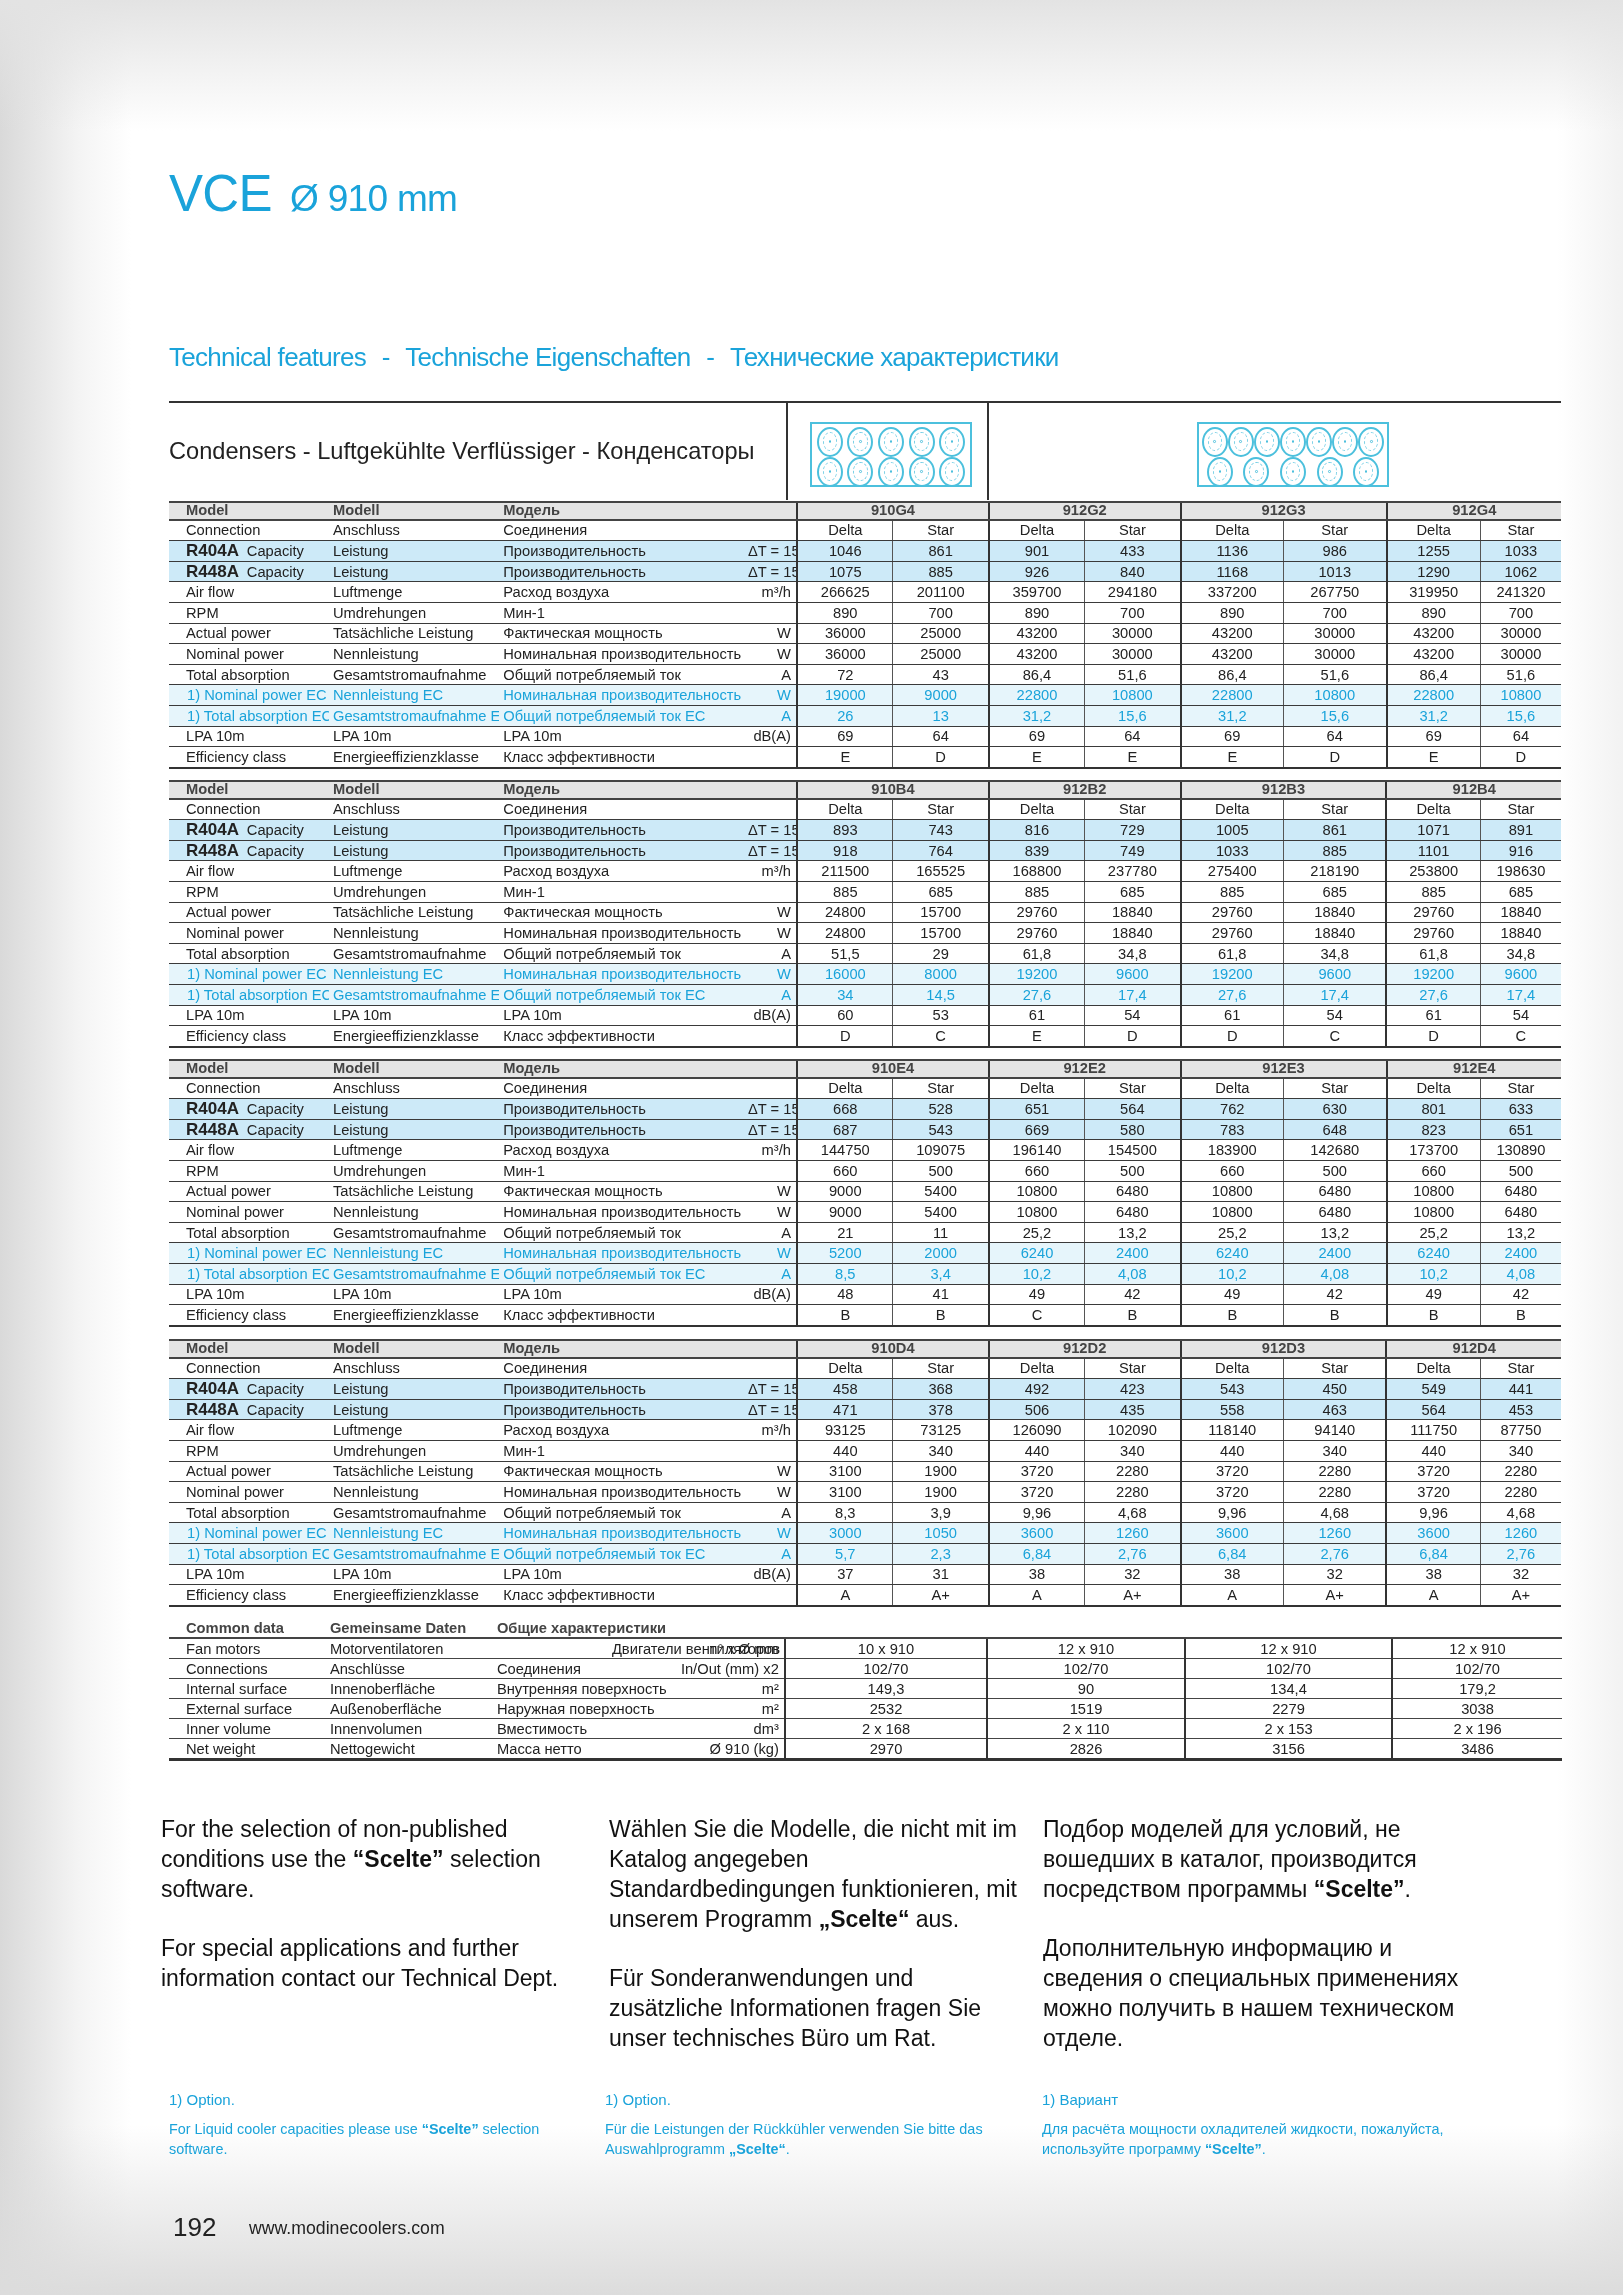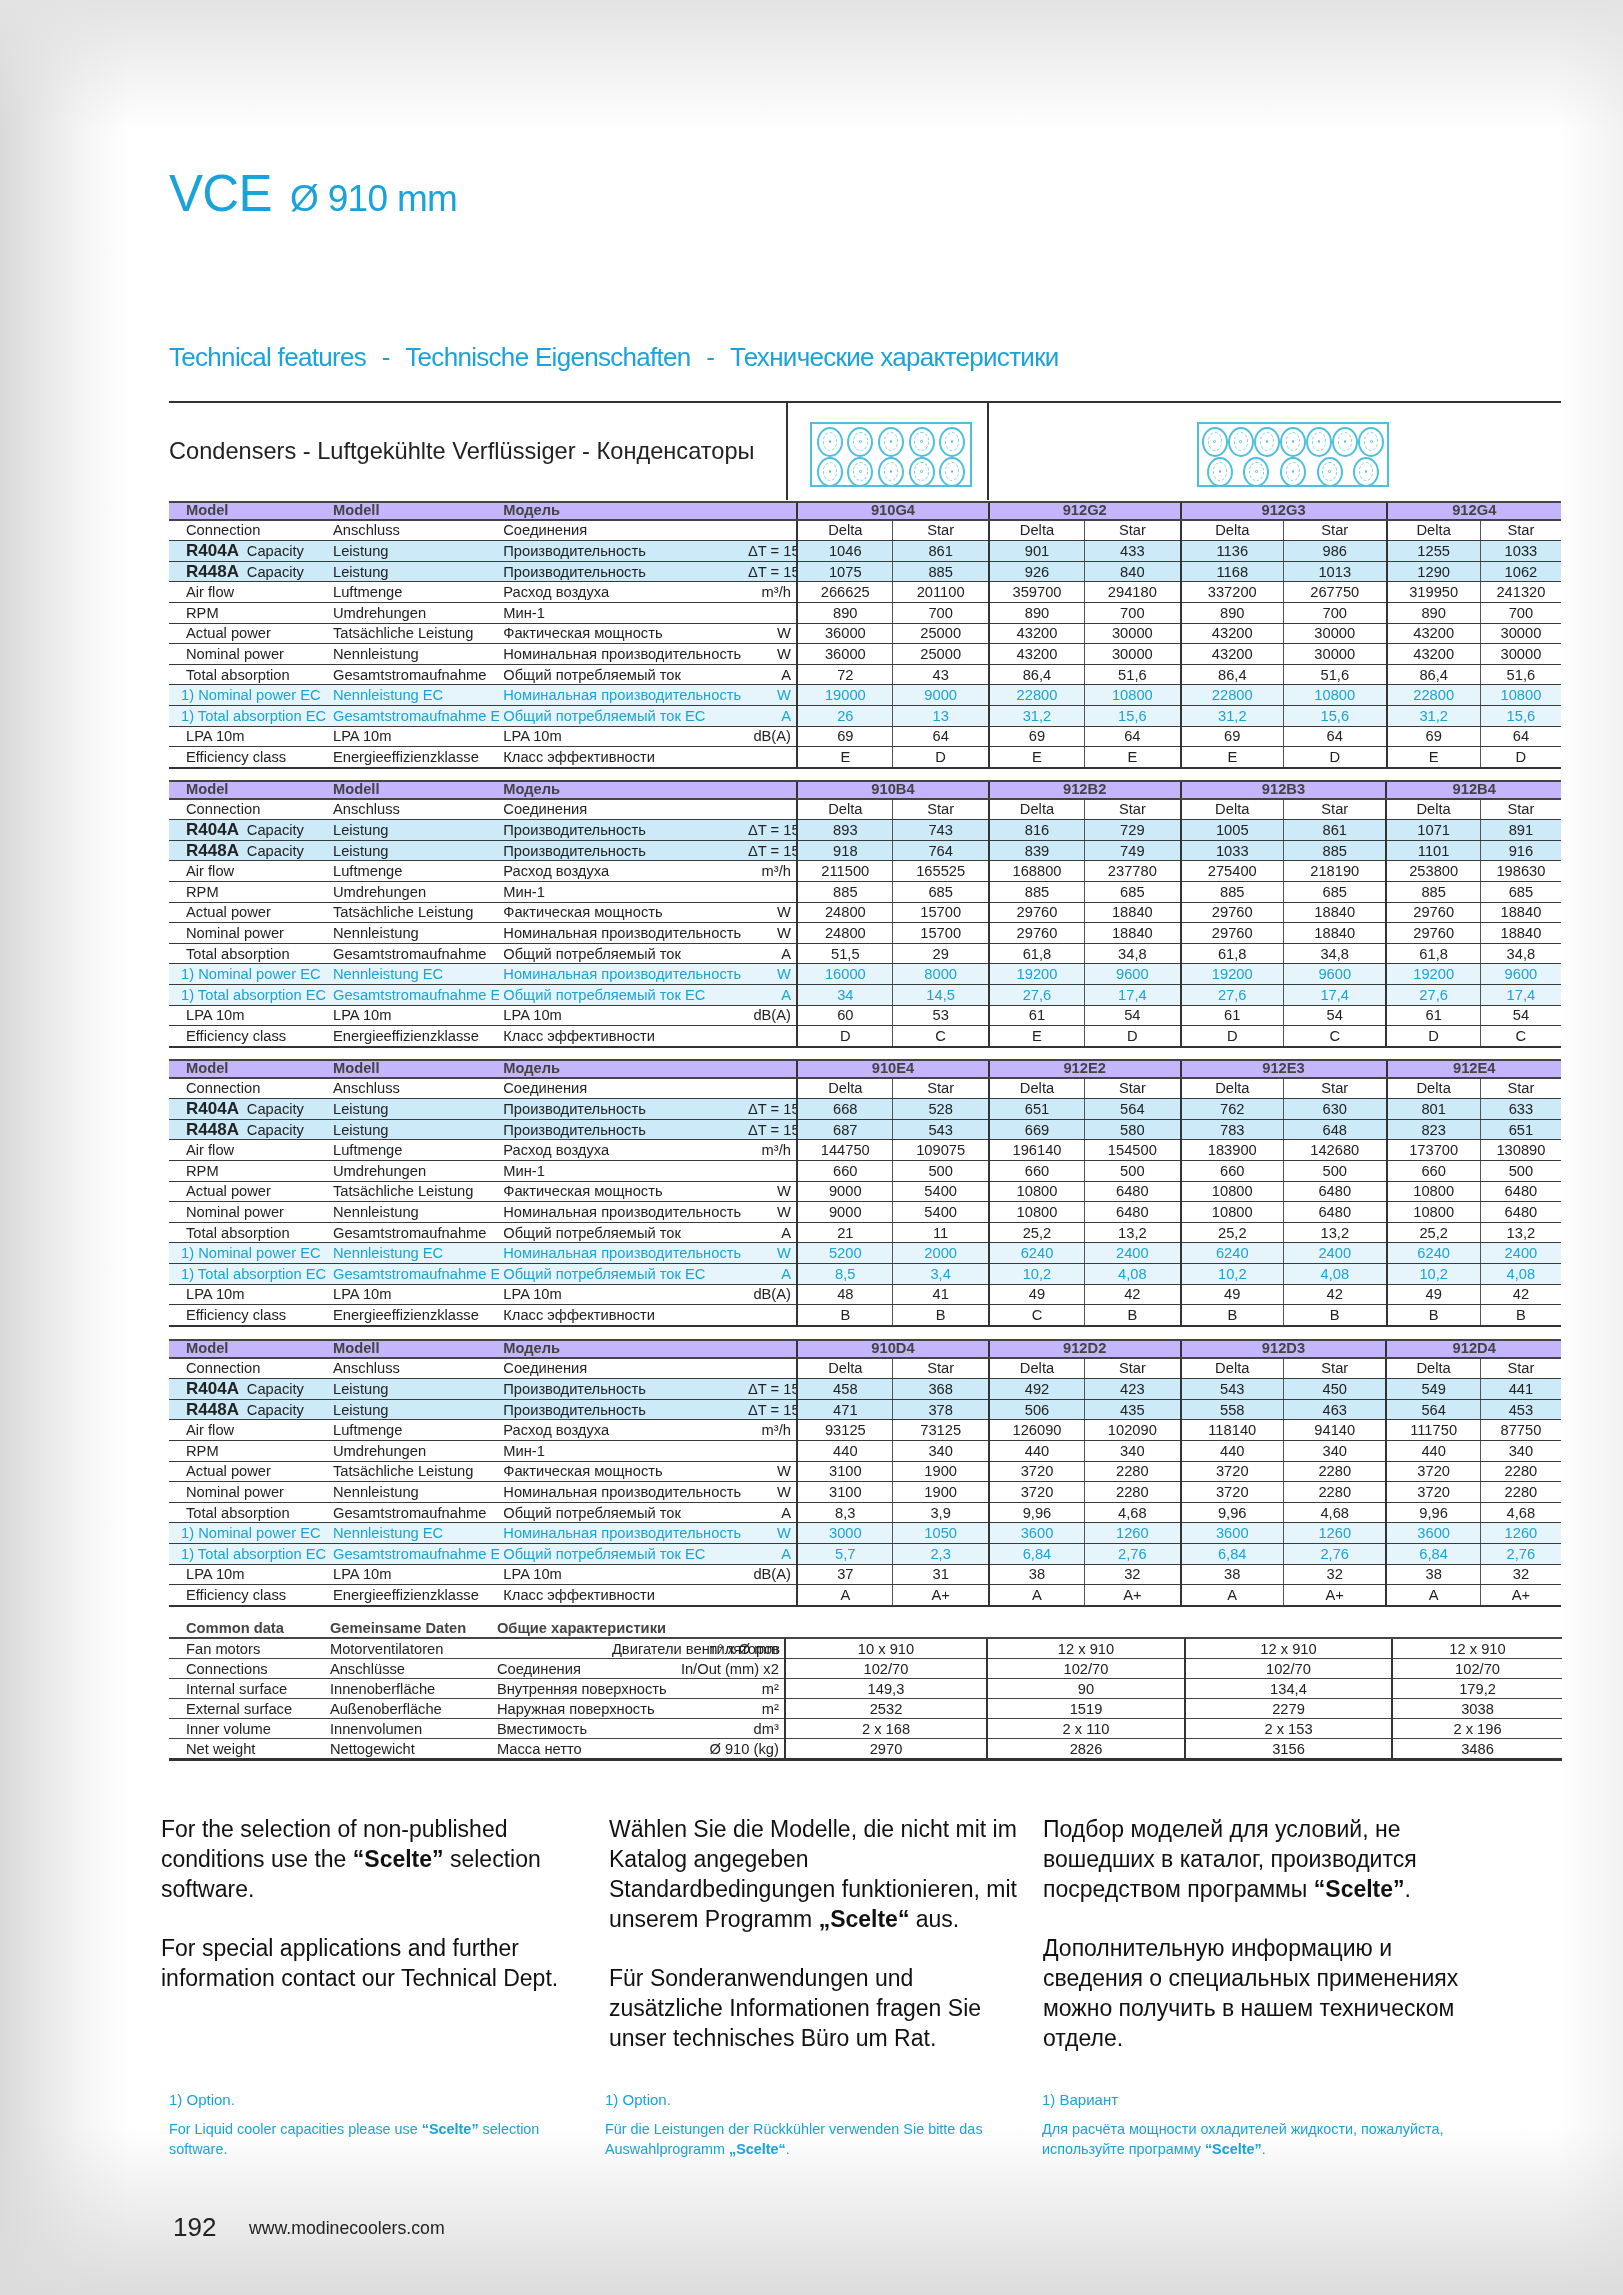--- a/index.html
+++ b/index.html
@@ -18,31 +18,31 @@
   .rule-top{position:absolute;left:169px;top:401px;width:1392px;height:2px;background:#333;}
   .vline{position:absolute;top:401px;width:2px;height:99px;background:#333;}
   .section-title{position:absolute;left:169px;top:438px;font-size:23.6px;white-space:nowrap;color:#222;}
   .fan-img{position:absolute;background:#fff;border:2px solid #4cc0dd;display:flex;flex-wrap:wrap;align-content:space-around;justify-content:space-around;box-sizing:border-box;padding:2.6px;}
   .fan{width:26px;height:30px;border:2px solid #4cc0dd;border-radius:50%;box-sizing:border-box;position:relative;}
   .fan::after{content:"";position:absolute;left:50%;top:50%;width:2.6px;height:2.6px;margin:-1.3px 0 0 -1.3px;border:1.3px solid #4cc0dd;border-radius:50%;box-sizing:border-box;}
   .fan::before{content:"";position:absolute;left:3.9px;top:3.9px;right:3.9px;bottom:3.9px;border:1.3px dashed #7ad0e6;border-radius:50%;}
 
   table.spec{position:absolute;left:169px;width:1392px;border-collapse:collapse;font-size:14.7px;table-layout:fixed;}
   table.spec td{padding:0 3.9px;height:19.6px;line-height:18.3px;white-space:nowrap;overflow:hidden;border-bottom:1.3px solid #3a3a3a;}
-  table.spec tr.hdr td{background:#c4b5fd;color:#444;font-weight:bold;border-top:2.6px solid #444;border-bottom:2.6px solid #444;height:15.7px;line-height:15.7px;}
+  table.spec tr.hdr td{background:#e5e5e5;color:#444;font-weight:bold;border-top:2.6px solid #444;border-bottom:2.6px solid #444;height:15.7px;line-height:15.7px;}
   table.spec tr.hdr td.model{text-align:center;}
   table.spec td.num{text-align:center;}
   table.spec td.c0{padding-left:17px;}
   table.spec td.unit{text-align:right;padding-right:5.2px;}
   table.spec td.vl{border-left:2px solid #333;}
   table.spec td.vs{border-left:1px solid #555;}
   table.spec tr.cap td{background:#cdeaf8;}
   table.spec tr.cap td.c0 b{font-size:17px;margin-right:7.9px;}
   table.spec tr.ec td{background:#e6f5fb;color:#1aa3da;}
-  table.spec tr.ec td.c0{padding-left:12px;}
+  table.spec tr.ec td.c0{padding-left:18px;}
   table.spec tr.last td{border-bottom:2.6px solid #333;}
 
   table.common{position:absolute;left:169px;top:1619px;width:1392px;border-collapse:collapse;font-size:14.7px;table-layout:fixed;}
   table.common td{padding:0 3.9px;height:19px;line-height:18.3px;white-space:nowrap;border-bottom:1.3px solid #444;}
   table.common tr.chdr td{color:#444;font-weight:bold;border-bottom:2.6px solid #444;height:18.3px;}
   table.common td.c0{padding-left:17px;}
   table.common td.num{text-align:center;}
   table.common td.vl{border-left:2px solid #333;}
   table.common tr.last td{border-bottom:3.3px solid #333;}
 

